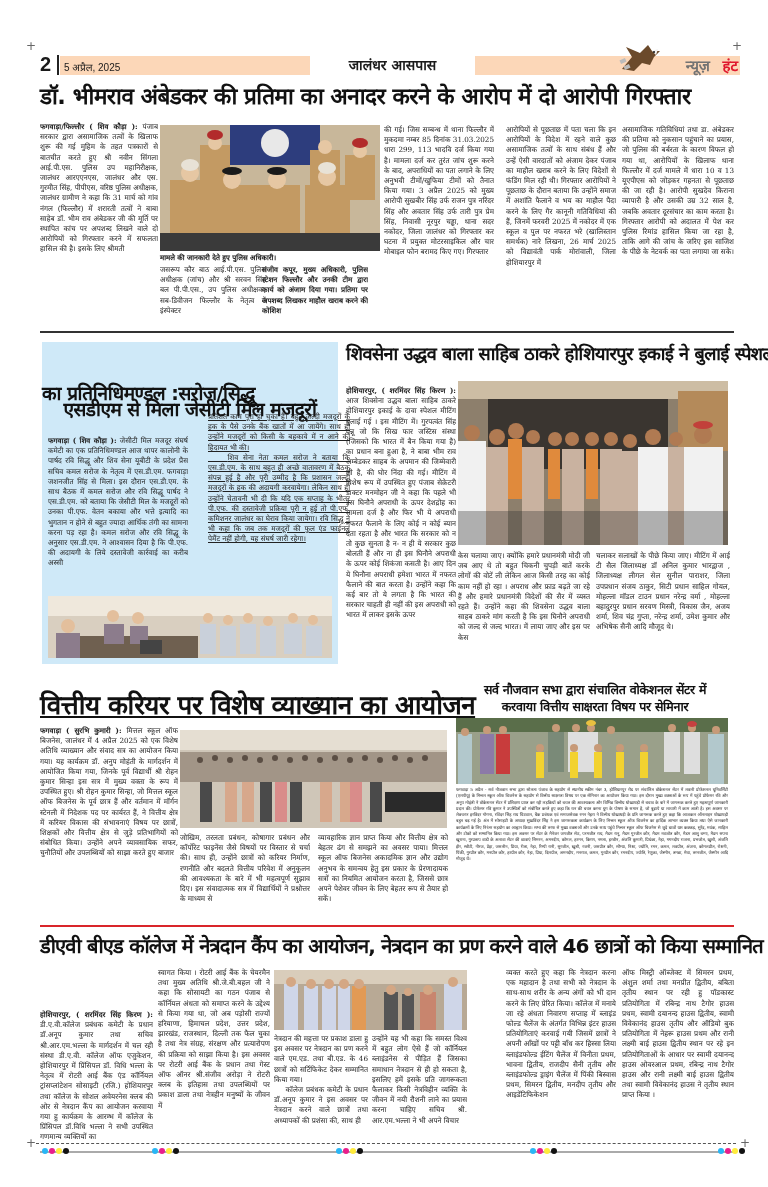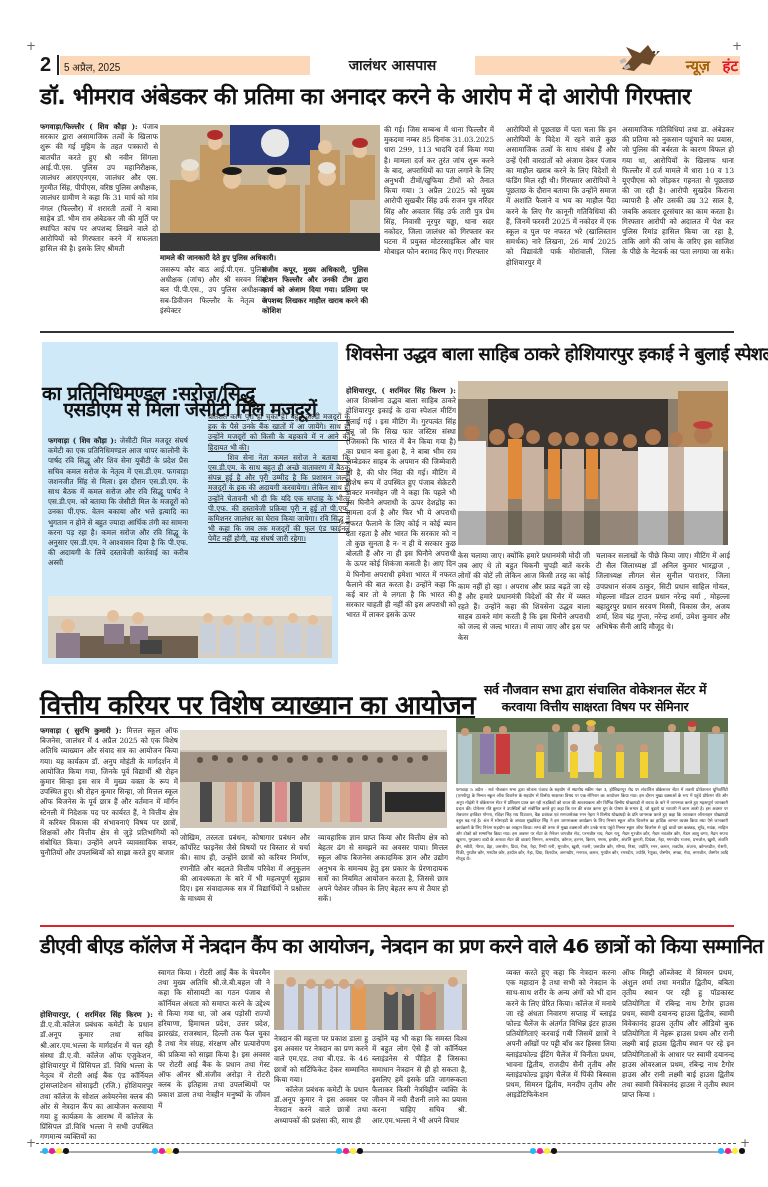--- a/index.html
+++ b/index.html
@@ -8,21 +8,21 @@
   .crop { position: absolute; color: #666; font-family: "DejaVu Sans", sans-serif; font-size: 12px; line-height: 12px; }
 
   
   .masthead { position: absolute; left: 40px; top: 55px; width: 700px; height: 20px; }
   .mh-num { position: absolute; left: 0; top: -2px; font-family: "Liberation Sans", sans-serif; font-weight: bold; font-size: 20px; line-height: 22px; }
   .mh-bar { position: absolute; left: 17px; top: 0; width: 2px; height: 20px; background: #222; }
   .mh-band { position: absolute; left: 20px; top: 1px; width: 680px; height: 19px; background: #fcd7b8; }
   .mh-date { position: absolute; left: 24px; top: 5px; font-family: Liberation Sans, sans-serif; font-size: 10px; }
   .mh-title { position: absolute; left: 270px; top: 0; width: 165px; height: 21px; background: #fff; text-align: center; font-family: "DejaVu Sans", sans-serif; font-weight: bold; font-size: 14px; line-height: 21px; }
   .mh-logo { position: absolute; right: 2px; top: -12px; height: 32px; width: 120px; }
-  .mh-logo .brand1 { position: absolute; right: 28px; top: 12px; font-family: "DejaVu Sans", sans-serif; font-weight: bold; font-size: 15px; color: #a16207; }
+  .mh-logo .brand1 { position: absolute; right: 28px; top: 12px; font-family: "DejaVu Sans", sans-serif; font-weight: bold; font-size: 15px; color: #737373; }
   .mh-logo .brand2 { position: absolute; right: 0; top: 12px; font-family: "DejaVu Sans", sans-serif; font-weight: bold; font-size: 15px; color: #e0182d; }
 
   .headline { position: absolute; font-family: "DejaVu Sans", sans-serif; font-weight: bold; color: #111; white-space: nowrap; letter-spacing: -0.5px; }
   .col { position: absolute; font-size: 7.2px; line-height: 10.2px; text-align: justify; color: #222; overflow: hidden; }
   .col b { font-weight: bold; }
   .photo { position: absolute; overflow: hidden; }
   .caption { position: absolute; font-family: "DejaVu Sans", sans-serif; font-weight: bold; font-size: 7px; color: #111; }
   .rule { position: absolute; height: 2px; background: #333; }
   .rule-red { position: absolute; height: 2px; background: #d9252a; }
   .bluebox { position: absolute; background: #cfe9f8; }

